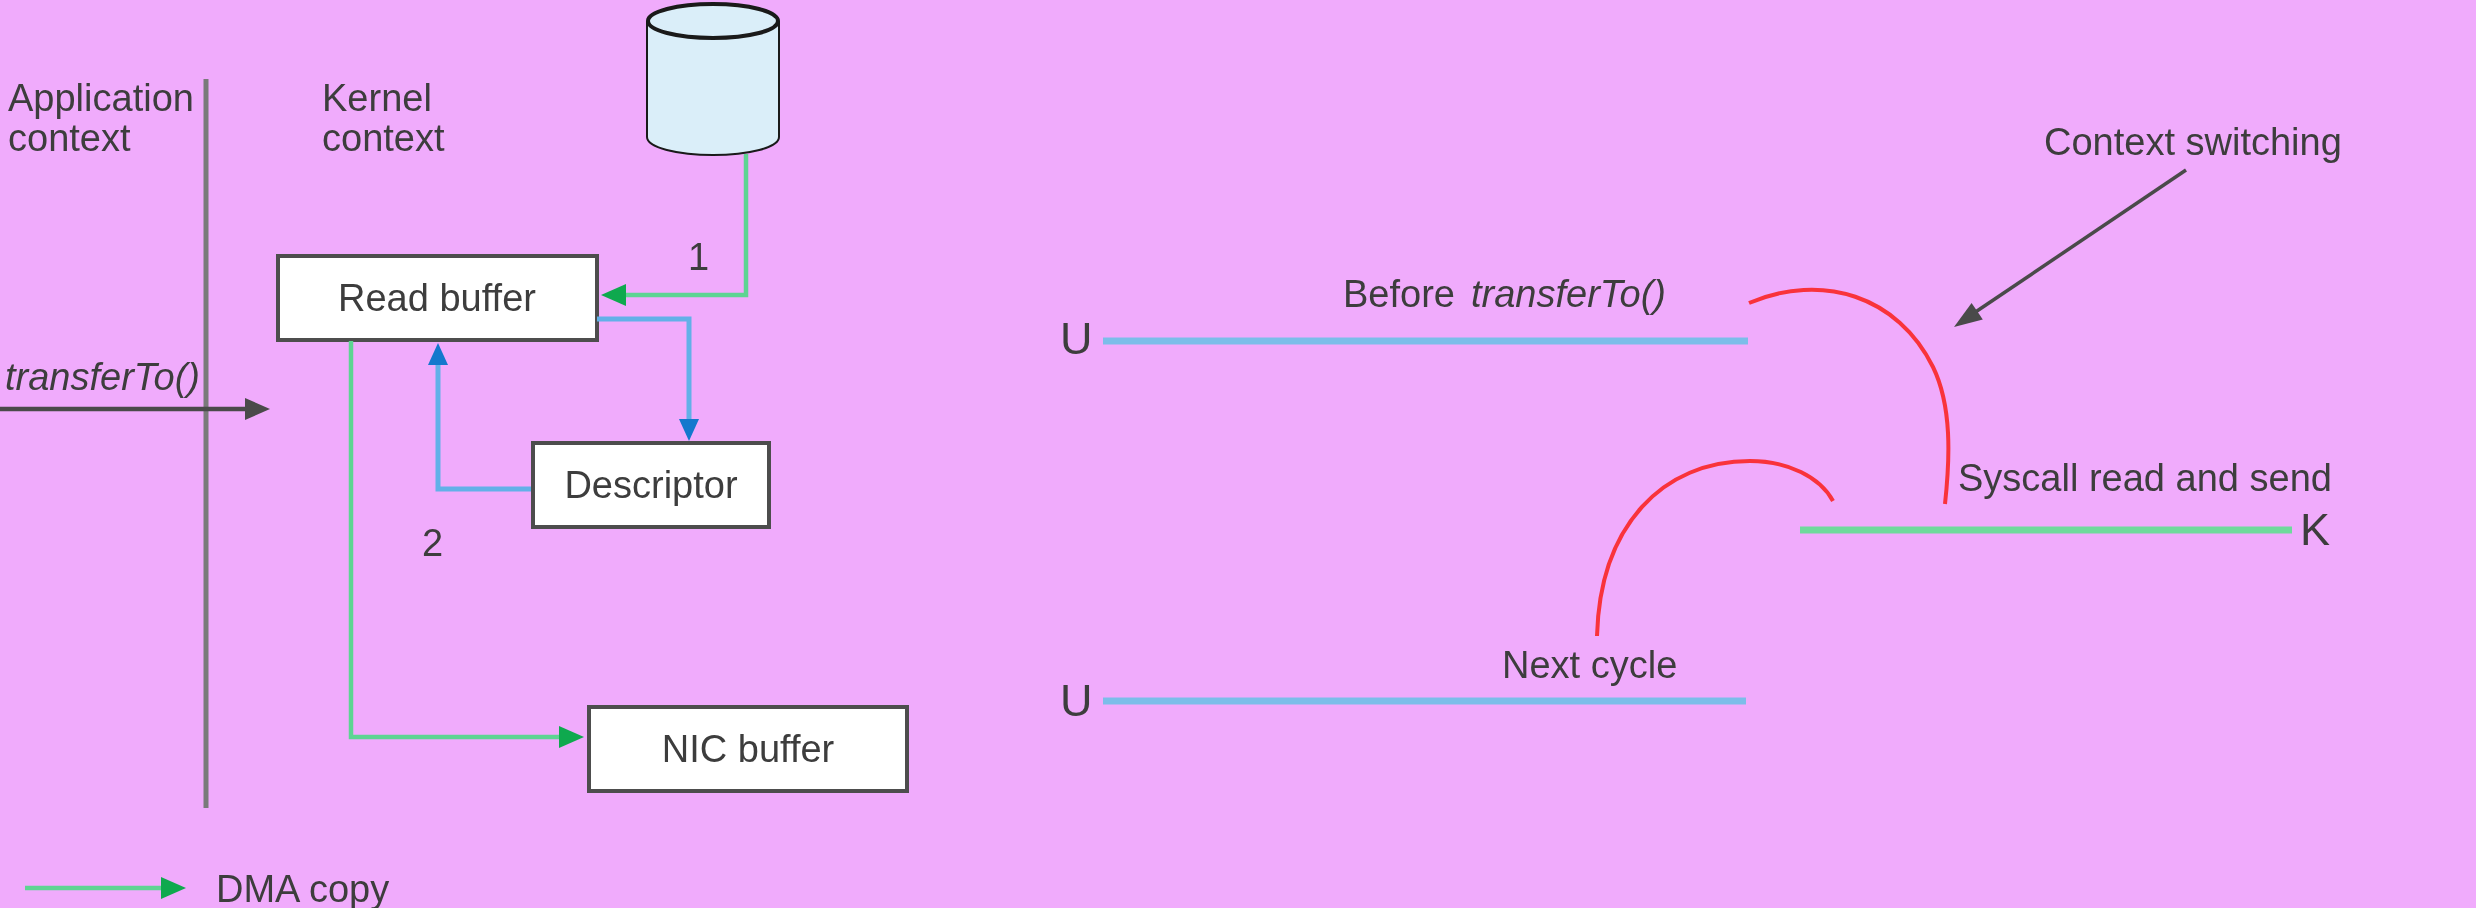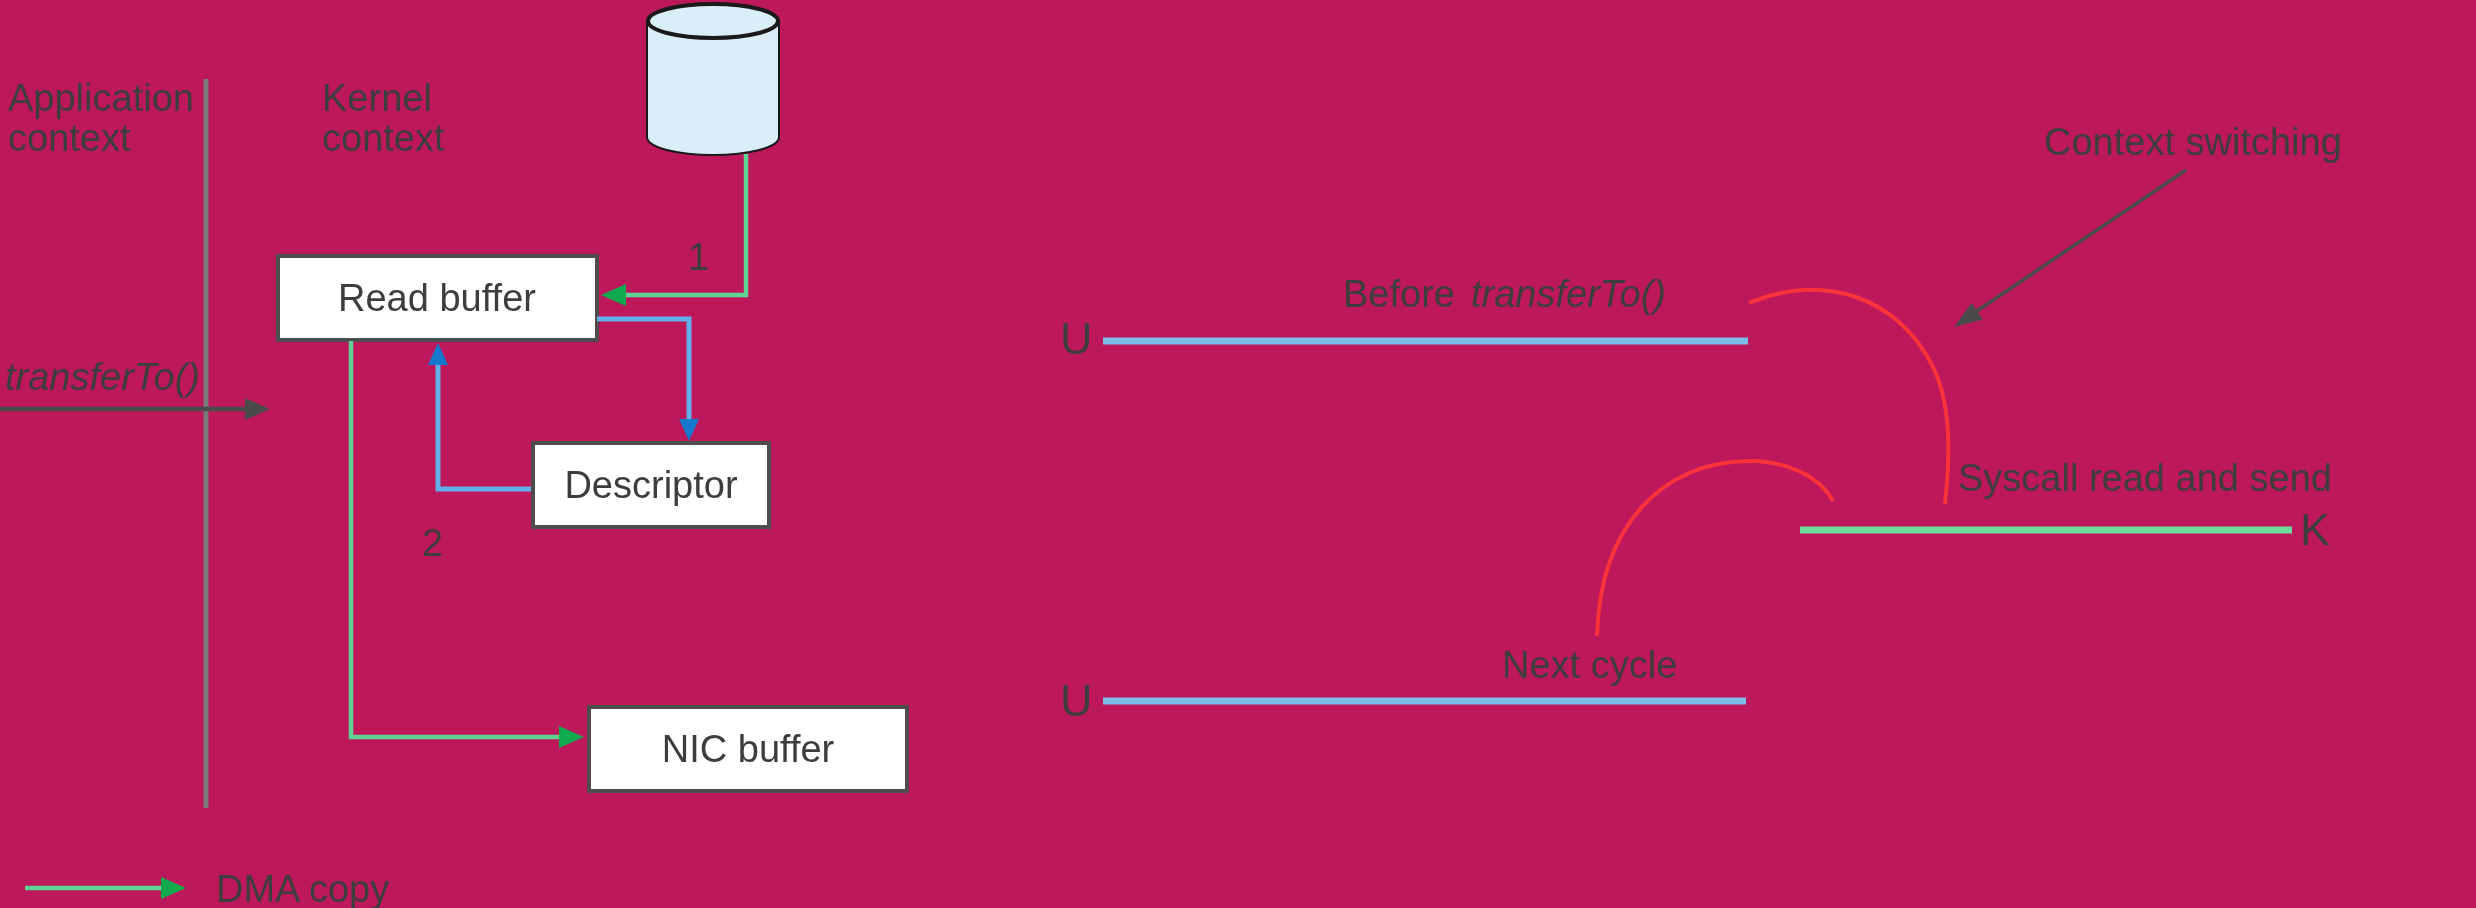--- a/index.html
+++ b/index.html
@@ -1,16 +1,16 @@
 <!DOCTYPE html>
 <html><head>
 <meta charset="utf-8">
 <style>
   html,body{margin:0;padding:0;background:#ffffff;}
-  #stage{position:relative;width:2476px;height:908px;background:#be185d;overflow:hidden;}
+  #stage{position:relative;width:2476px;height:908px;background:#f0abfc;overflow:hidden;}
   svg{display:block;}
   svg text{
     font-family:"Liberation Sans","DejaVu Sans",sans-serif;
     font-size:38px;
     fill:#3d3d3d;
   }
   .italic{font-style:italic;}
   .big{font-size:45px;}
   .boxlabel{text-anchor:middle;}
 </style>

